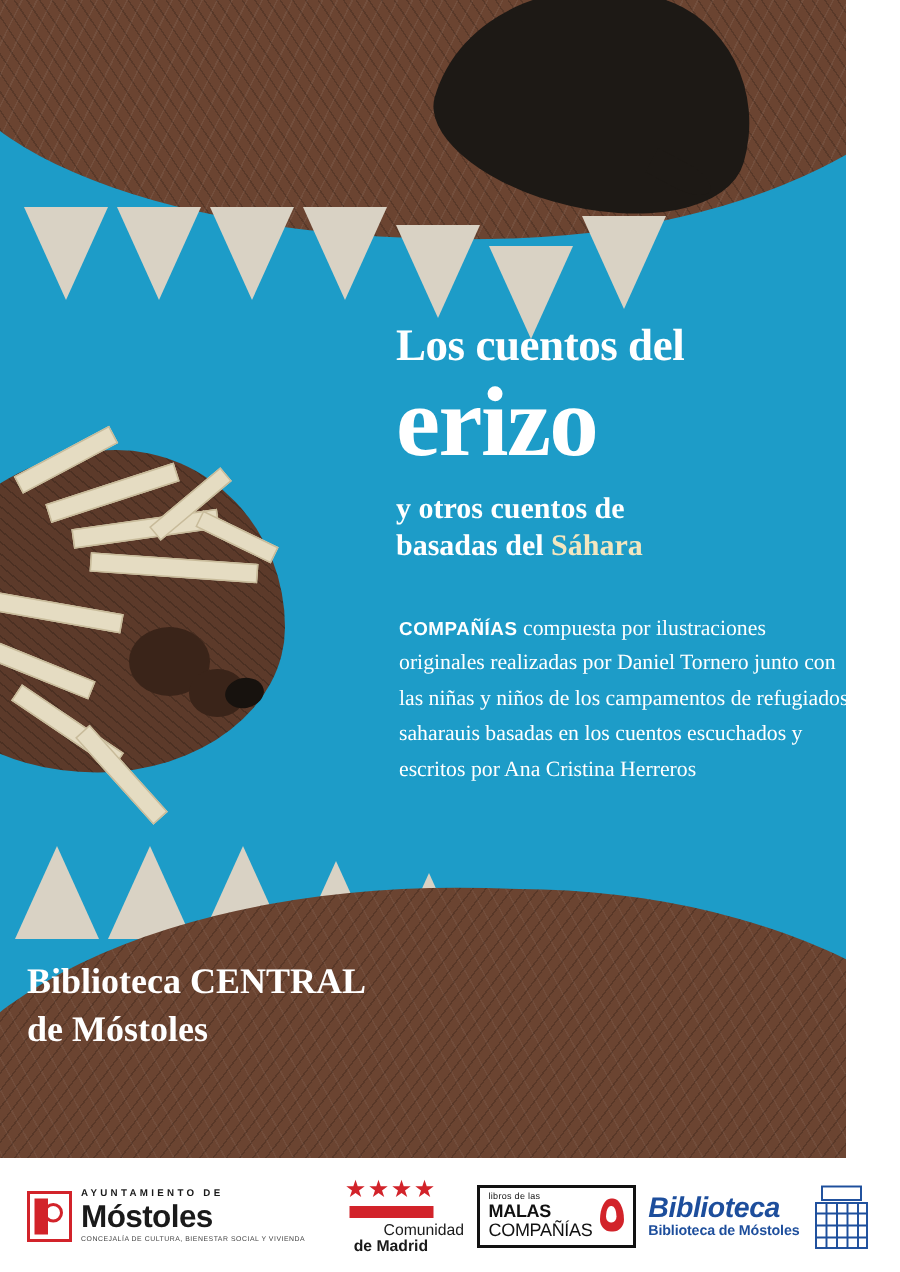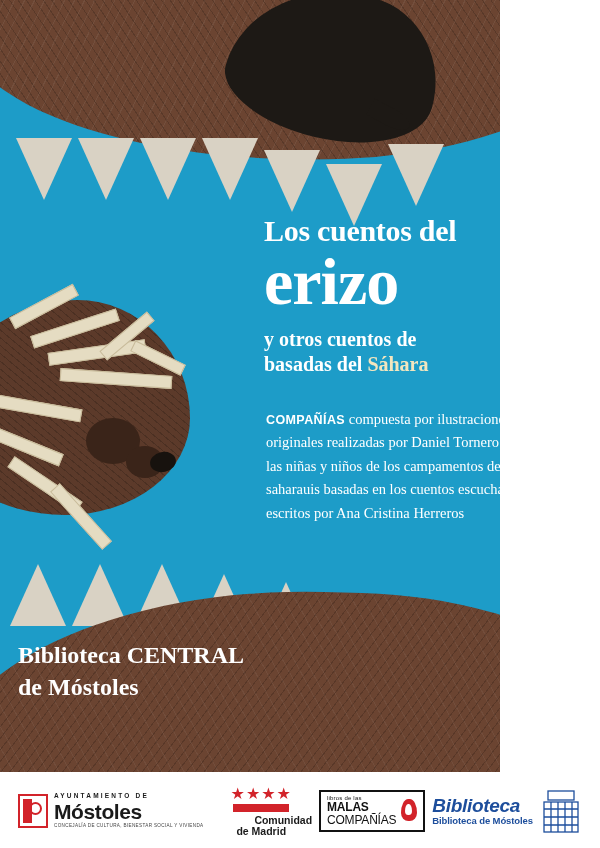--- a/index.html
+++ b/index.html
@@ -19,21 +19,21 @@
     height: 848px;
     background: #ffffff;
     overflow: hidden;
   }
 
   
   .art {
     position: absolute;
     left: 0;
     top: 0;
-    width: 500px;
+    width: 564px;
     height: 772px;
     background: #1d9cc8;
     overflow: hidden;
   }
 
   
   .head-top {
     position: absolute;
     left: -40px;
     top: -90px;
@@ -268,21 +268,21 @@
     margin-top: 1px;
   }
   .ayto-sub {
     font-size: 4.6px; color: #444; letter-spacing: .35px; margin-top: 2px;
   }
 
   
   .logo-cm { text-align: center; line-height: 1; }
   .cm-stars { font-size: 16px; color: #d2232a; letter-spacing: 1px; }
   .cm-bar { width: 56px; height: 8px; background: #d2232a; margin: 2px auto 3px; }
-  .cm-t1 { font-size: 10.5px; font-weight: bold; color: #1a1a1a; margin-left: 44px; }
+  .cm-t1 { font-size: 10.5px; font-weight: normal; color: #1a1a1a; margin-left: 44px; }
   .cm-t2 { font-size: 10.5px; font-weight: bold; color: #1a1a1a; }
 
   
   .logo-malas {
     border: 2px solid #111;
     padding: 3px 6px 4px;
     display: flex;
     align-items: center;
     gap: 5px;
   }

